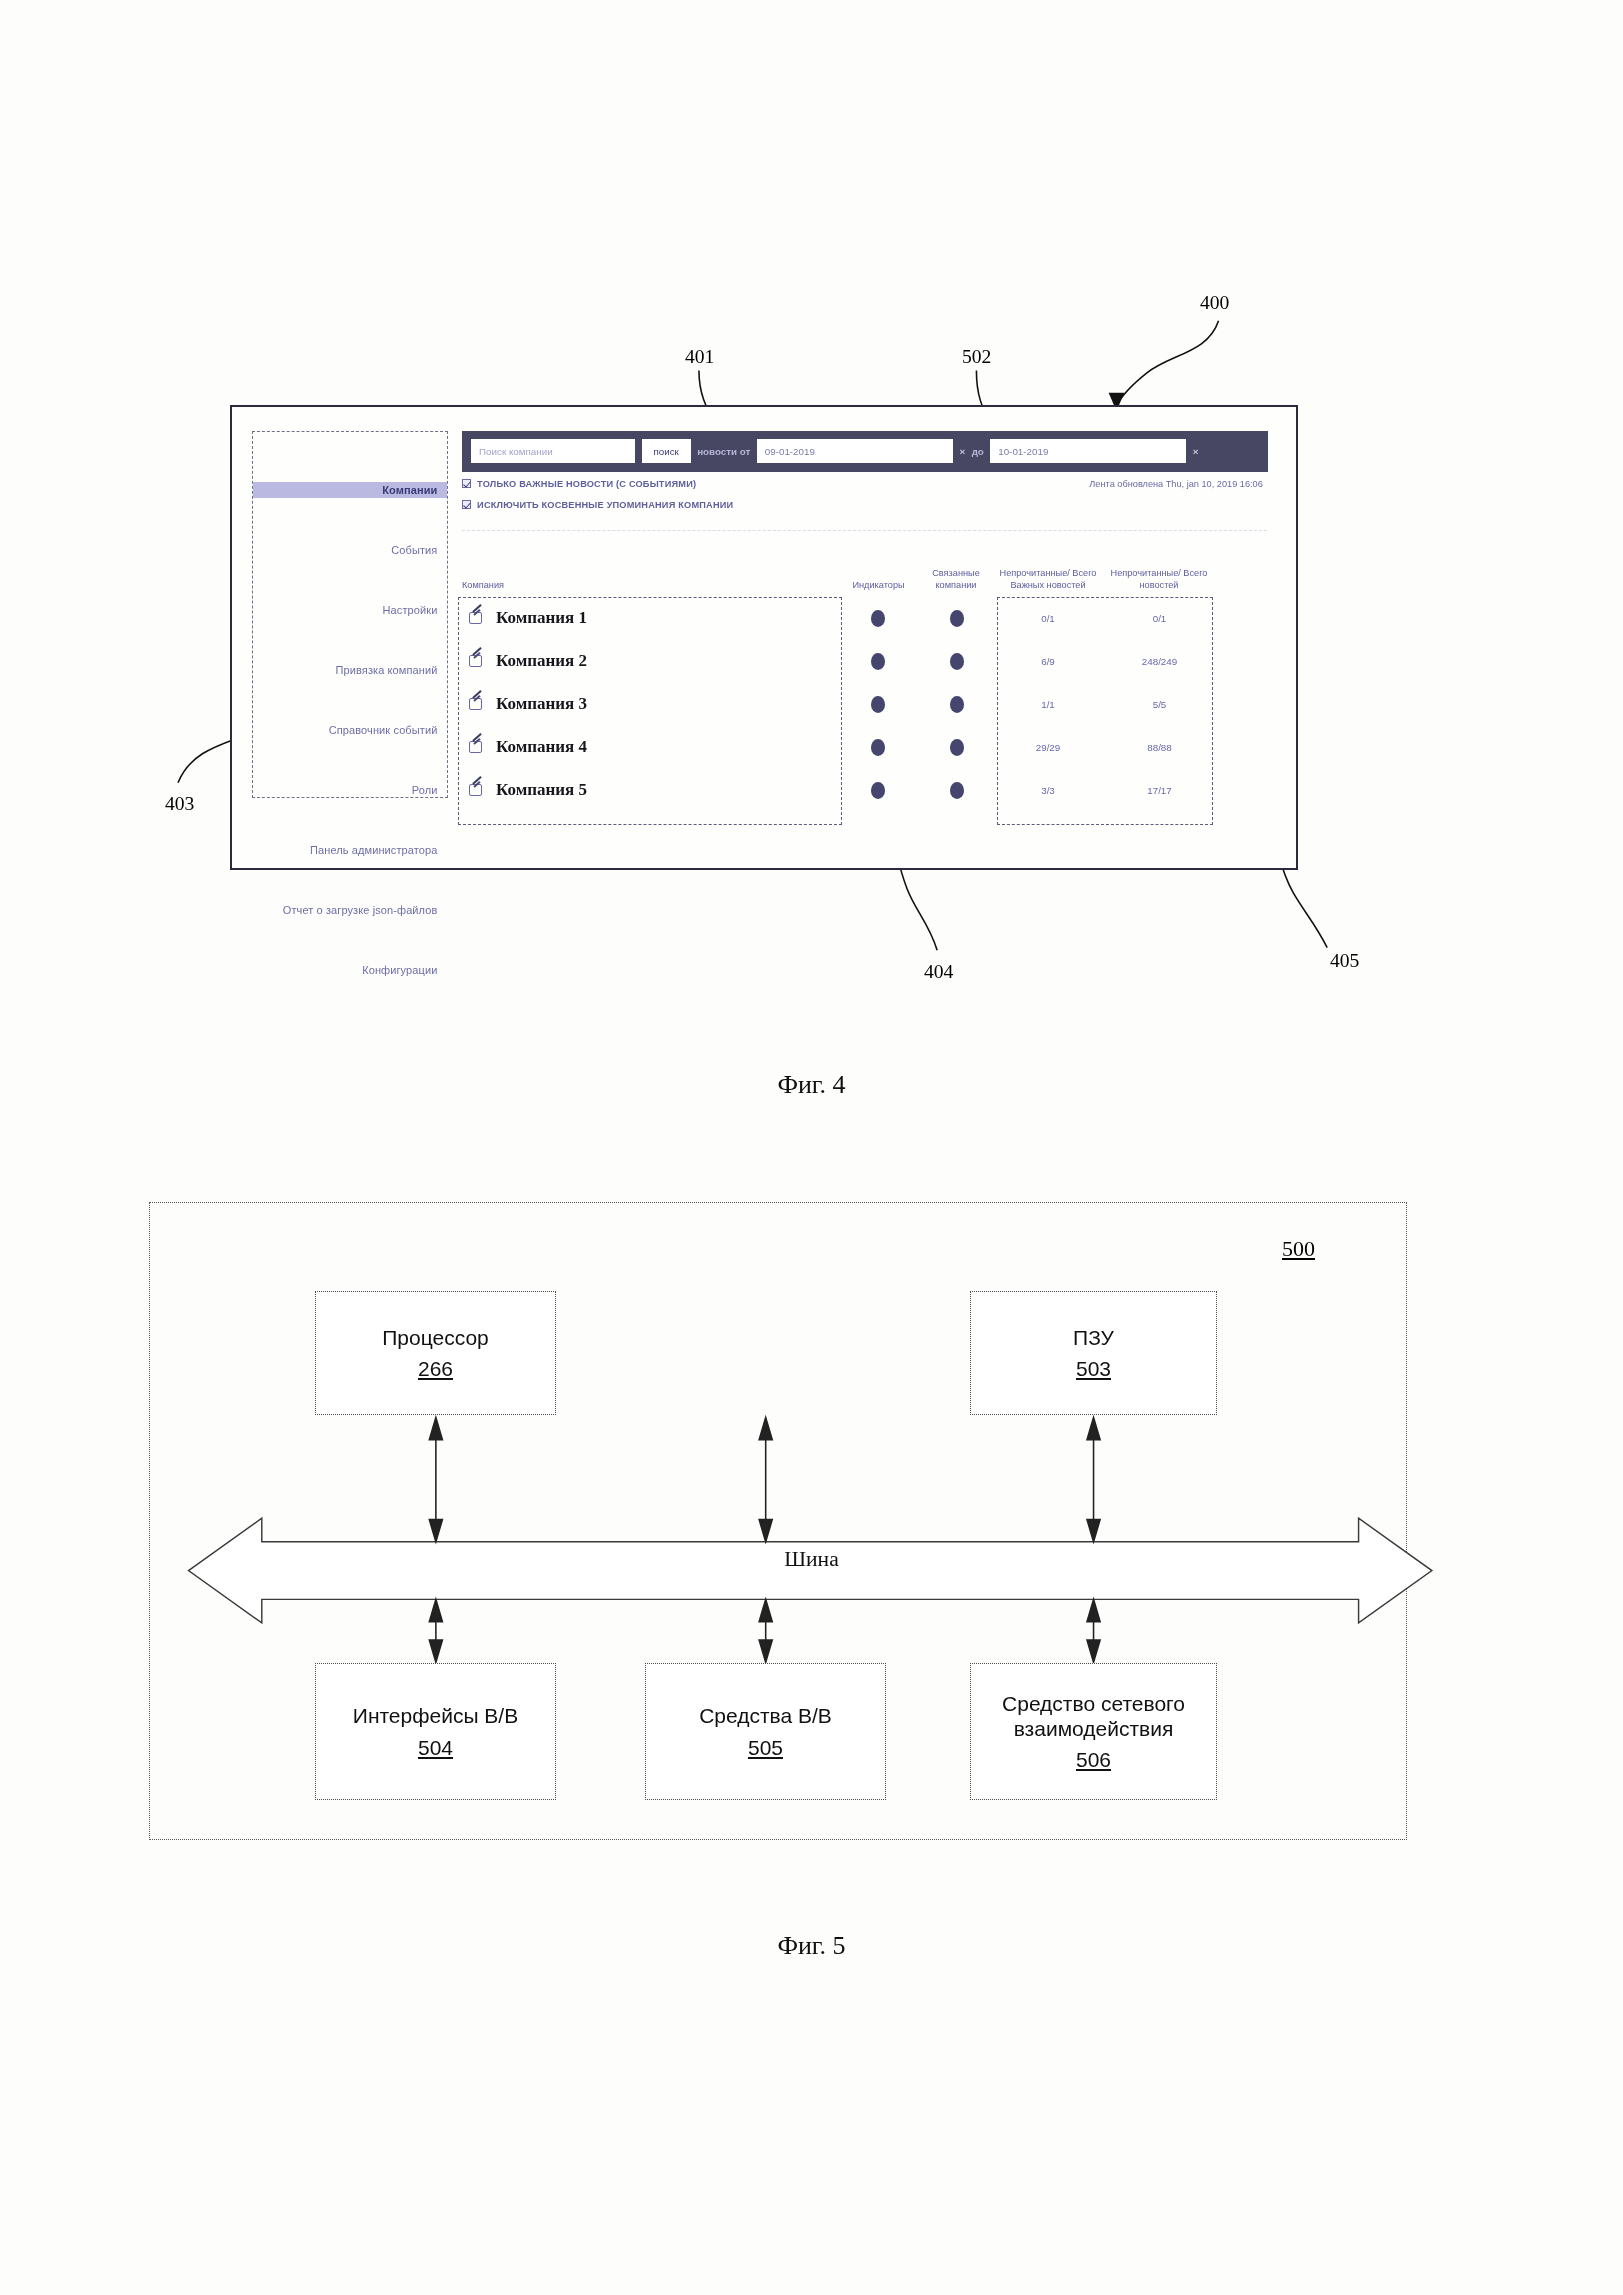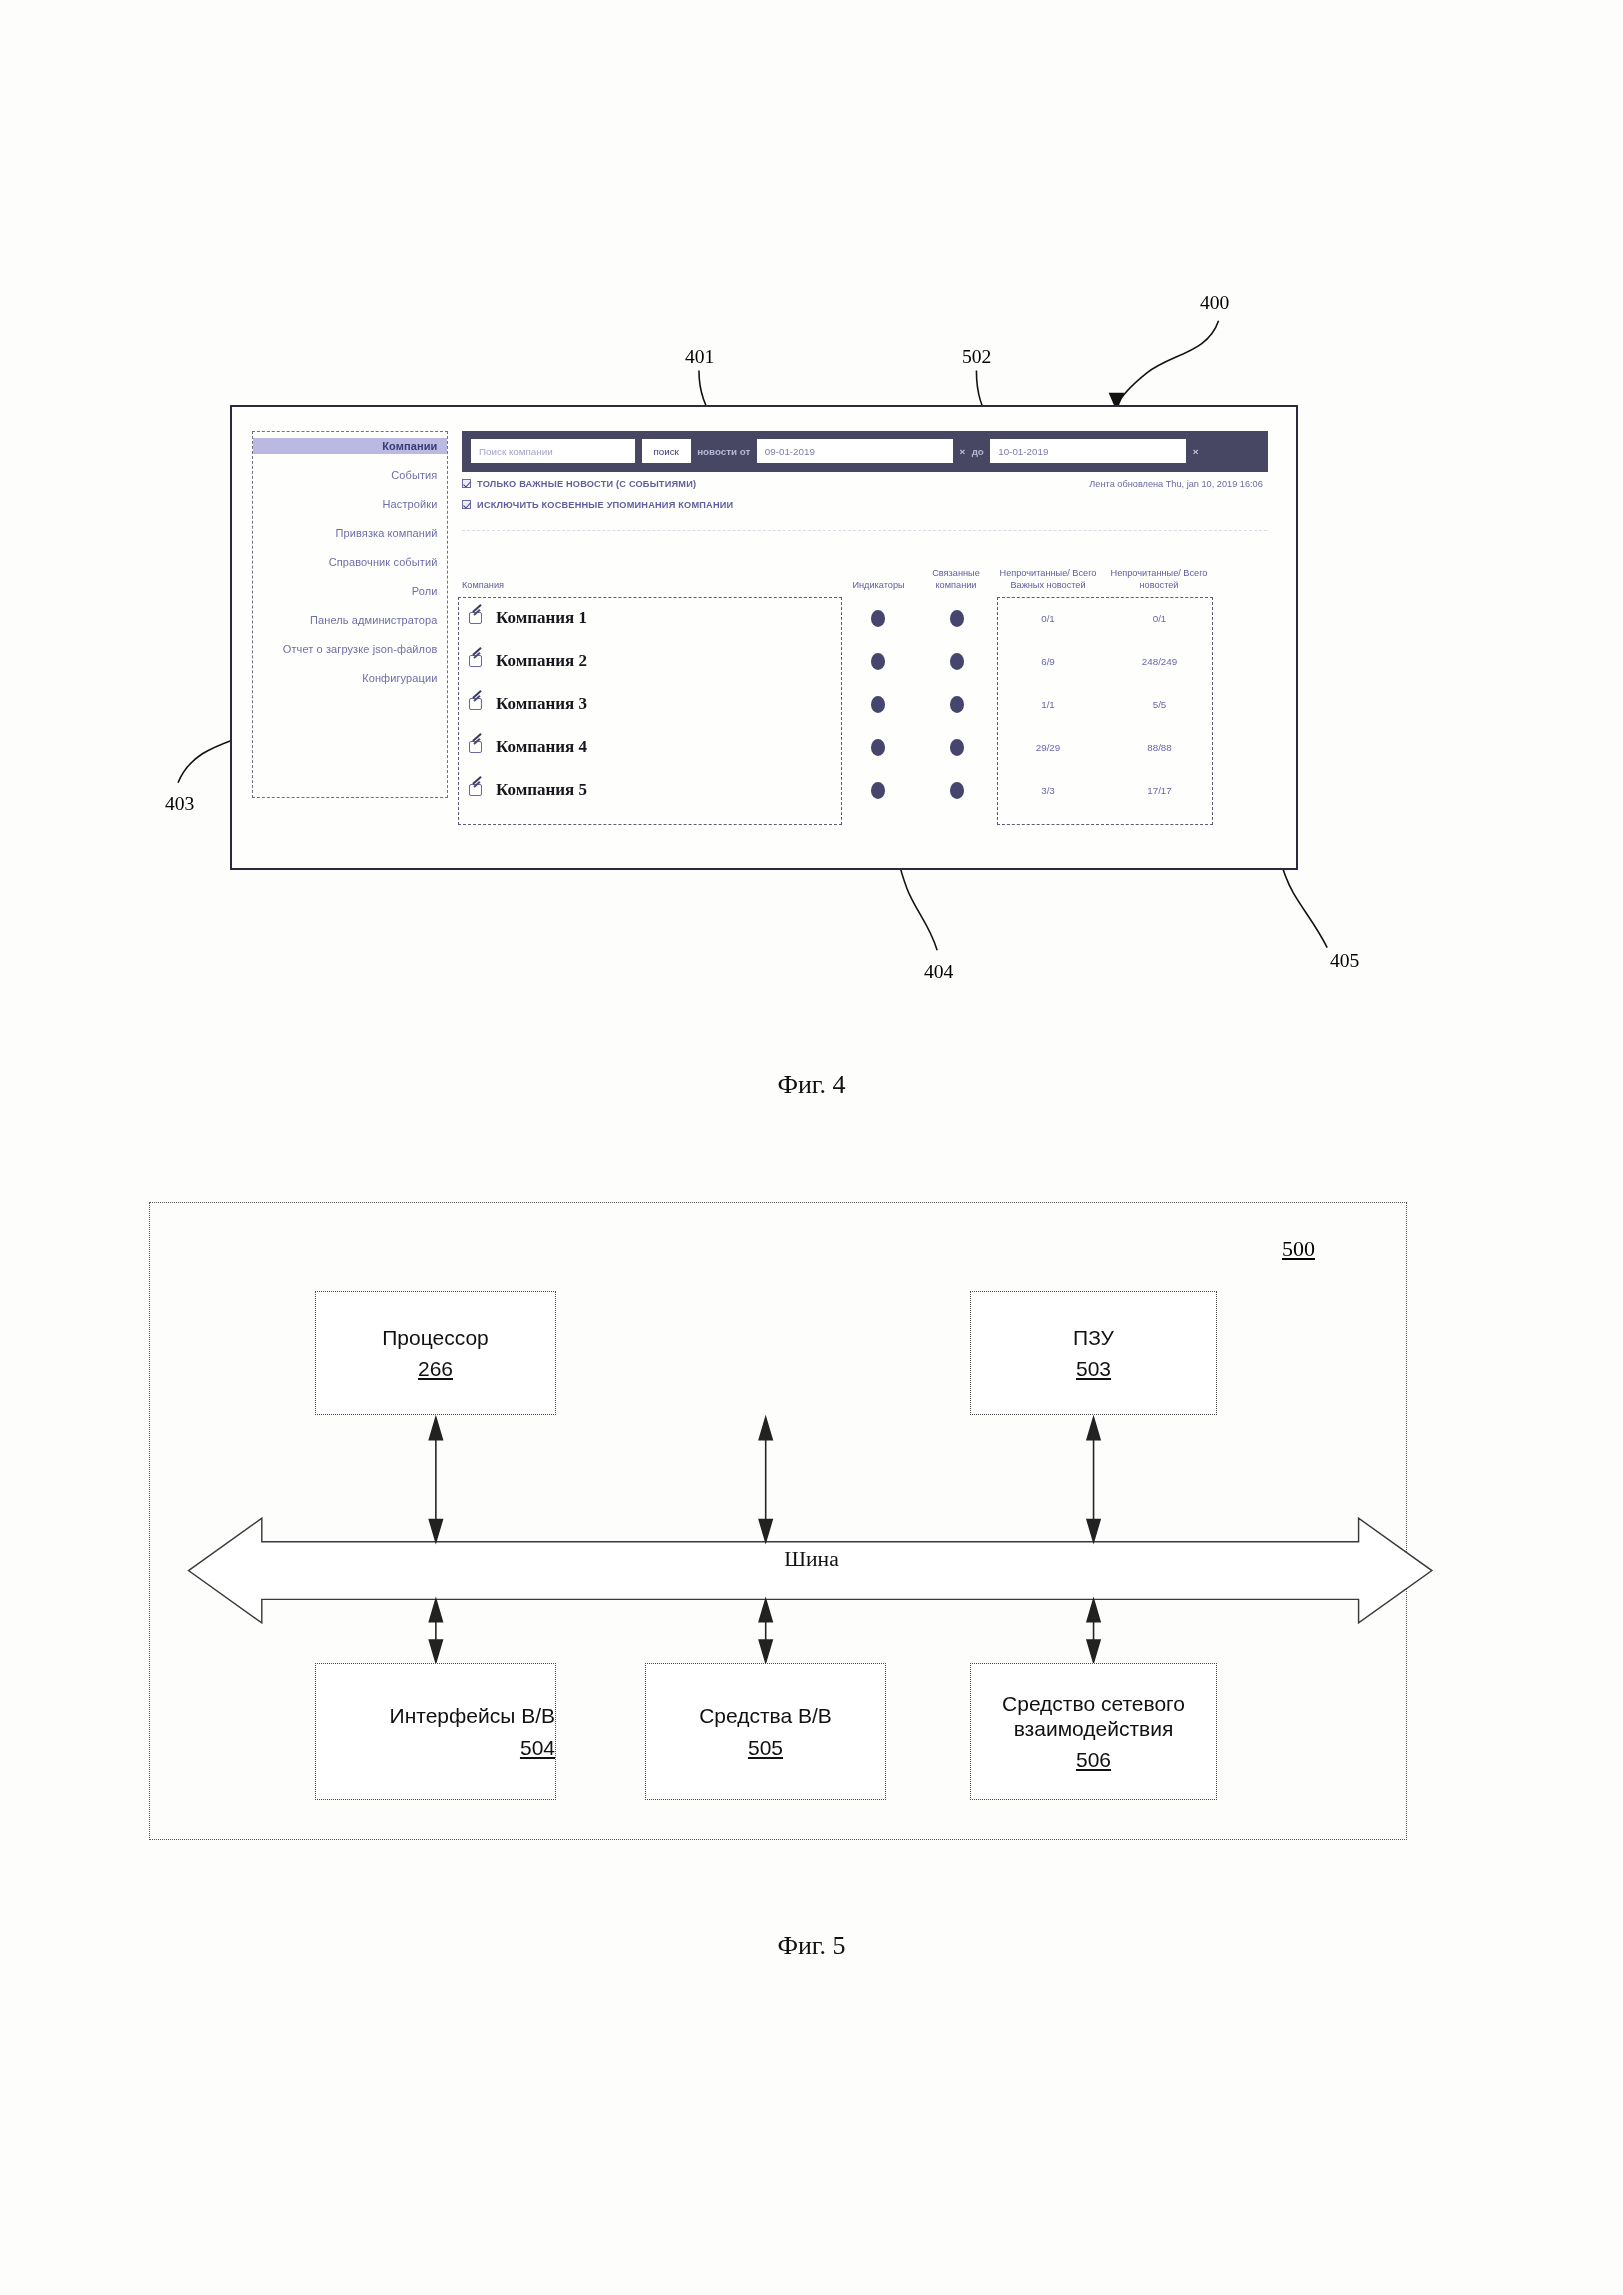--- a/index.html
+++ b/index.html
@@ -53,20 +53,21 @@
   .side-item {
     text-align: right;
     padding: 2px 9.2px 2px 3.9px;
     font-family: "Liberation Sans", sans-serif;
     font-size: 11px;
     color: #6e6ea8;
     letter-spacing: 0.1px;
     margin-bottom: 13px;
     white-space: nowrap;
     filter: blur(0.3px);
+    margin-top: 44px;
   }
   .side-item.active {
     background: #b9b9e2;
     color: #3a3a74;
     font-weight: bold;
   }
 
   
   #main {
     position: absolute;
@@ -367,21 +368,21 @@
     line-height: 1.22;
     margin-bottom: 6.5px;
   }
   .f5box .n {
     font-size: 21px;
     text-decoration: underline;
   }
   #b501 { left: 315px;  top: 1291px; width: 241px; height: 124px; }
   #b502 { left: 645px;  top: 1291px; width: 241px; height: 124px; }
   #b503 { left: 970px; top: 1291px; width: 247px; height: 124px; }
-  #b504 { left: 315px;  top: 1663px; width: 241px; height: 137px; align-items: flex-end; }
+  #b504 { left: 315px;  top: 1663px; width: 241px; height: 137px; }
   #b505 { left: 645px;  top: 1663px; width: 241px; height: 137px; }
   #b506 { left: 970px; top: 1663px; width: 247px; height: 137px; }
 
   #bus-label {
     position: absolute;
     left: 0; top: 1547px;
     width: 1623px;
     text-align: center;
     font-family: "Liberation Serif", serif;
     font-size: 21.6px;

